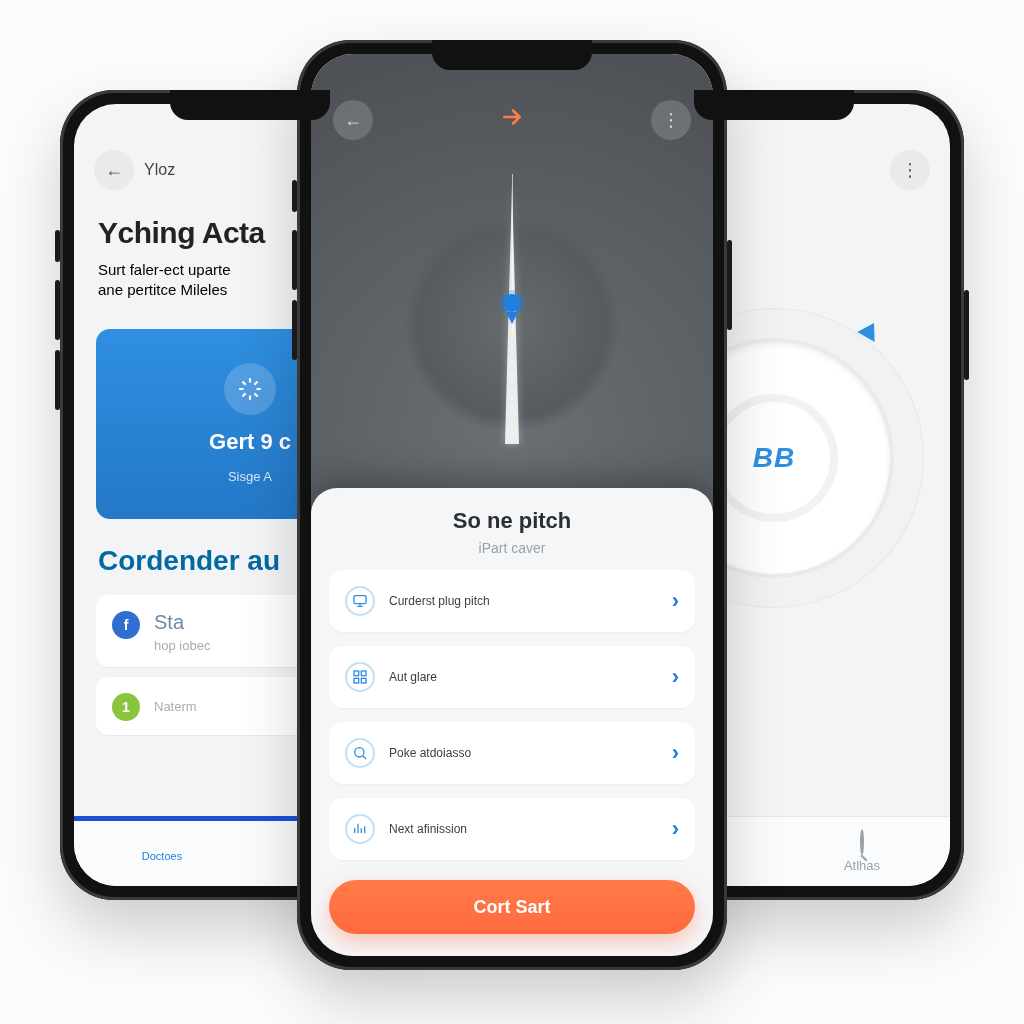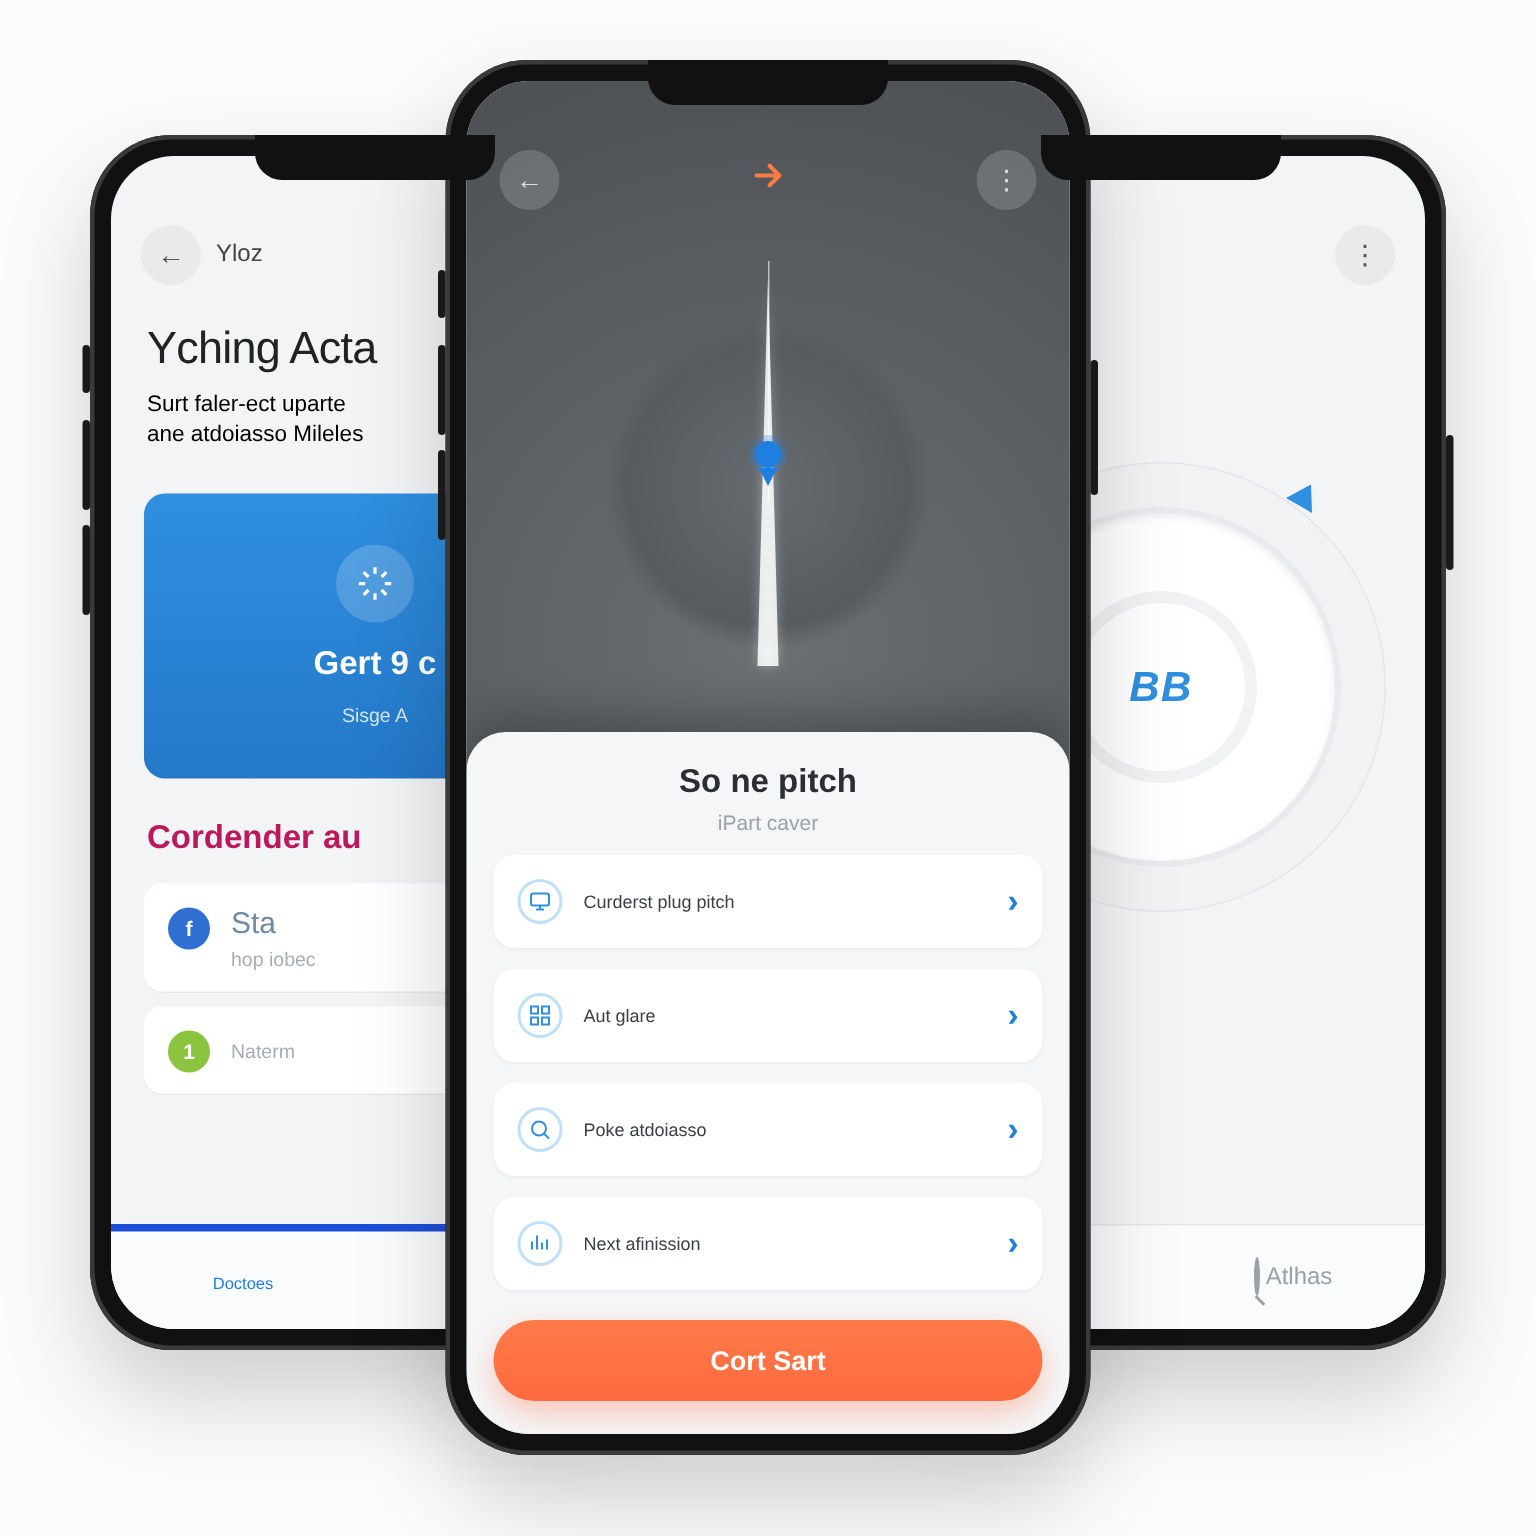--- a/index.html
+++ b/index.html
@@ -57,36 +57,36 @@
   .circ-btn.dark { background: rgba(255,255,255,.16); color:#ddd; }
   .chev-r { font-size:22px; color:#1f7fe0; font-weight: 600;}
 
   
   .lp-top {
     display:flex; align-items:center; gap:10px;
     padding: 46px 20px 8px 20px;
   }
   .lp-top .title { font-size:16px; color:#444; }
   .lp-hero { padding: 18px 24px 6px; }
-  .lp-hero h1 { font-size:30px; font-weight:400; letter-spacing:-.5px; }
+  .lp-hero h1 { font-size:30px; font-weight:700; letter-spacing:-.5px; }
   .lp-hero p  { margin-top:10px; color:#000000; font-size:15px; line-height:1.35;}
   .lp-card {
     margin: 22px 22px 0; height: 190px; border-radius:14px;
     background: linear-gradient(180deg,#2f8fe0,#2478c8);
     color:#fff; display:flex; flex-direction:column; align-items:center; justify-content:center;
     gap:14px;
   }
   .lp-card .ic {
     width:52px;height:52px;border-radius:50%;
     background:rgba(255,255,255,.18);
     display:flex;align-items:center;justify-content:center;font-size:24px;
   }
   .lp-card .tt { font-size:22px; font-weight:600;}
   .lp-card .sub{ font-size:13px; opacity:.8;}
-  .lp-sec-title { margin:26px 24px 18px; font-size:22px; font-weight:600; color:#be185d;}
+  .lp-sec-title { margin:26px 24px 18px; font-size:28px; font-weight:600; color:#0369a1;}
   .lp-item {
     margin: 10px 22px 0; background:#fff; border-radius:12px;
     padding:16px 16px 14px; box-shadow:0 1px 0 rgba(0,0,0,.04);
     display:flex; align-items:flex-start; gap:14px;
   }
   .lp-item .badge{
     width:28px;height:28px;border-radius:50%;
     display:flex;align-items:center;justify-content:center;
     color:#fff; font-size:14px; font-weight:700;
   }
@@ -117,21 +117,21 @@
   .rp-dial .mark{
     position:absolute; top:14px; right:44px;
     width:0;height:0;border-left:10px solid transparent;border-right:10px solid transparent;border-bottom:16px solid #2f8fe0;
     transform:rotate(30deg);
   }
   .rp-dial .label{
     position:absolute; top:50%; left:50%; transform:translate(-50%,-50%);
     font-size:28px; font-weight:800; color:#2f8fe0; font-style:italic; letter-spacing:1px;
   }
   .rp-tabbar{position:absolute;left:0;right:0;bottom:0;height:70px;border-top:1px solid #e5e7ea;background:#fafbfc;display:flex;}
-  .rp-tab{flex:1;display:flex;align-items:center;justify-content:center;gap:4px;color:#9aa1a9;font-size:16px;}
+  .rp-tab{flex:1;display:flex;flex-direction:column;align-items:center;justify-content:center;gap:4px;color:#9aa1a9;font-size:13px;}
   .rp-tab .ic{font-size:20px;}
 
   
   .cp-bg{
     position:absolute; inset:0;
     background: radial-gradient(circle at 50% 42%, #6a6f74 0%, #5a5f64 40%, #4e5257 70%);
   }
   .cp-top{position:absolute;top:0;left:0;right:0;display:flex;align-items:center;justify-content:space-between;padding:46px 22px 0;}
   .cp-top .mid{color:#ff7a45;font-size:24px;}
   .cp-compass{
@@ -208,21 +208,21 @@
       <div class="circ-btn">
           <span class="i-back"></span>
         </div>
       <span class="title">Yloz</span>
     </div>
 
     <div class="lp-hero">
       <h1>Yching Acta</h1>
       <p>
         <span>Surt faler-ect uparte</span><br>
-        <span>ane atdoiasso Mileles</span>
+        <span>ane pertitce Mileles</span>
       </p>
     </div>
 
     <div class="lp-card">
       <div class="ic">
         <svg width="26" height="26" viewBox="0 0 24 24" fill="none" stroke="#fff" stroke-width="2">
             <path d="M12 2v4M12 18v4M2 12h4M18 12h4M5 5l3 3M16 16l3 3M5 19l3-3M16 8l3-3"></path>
           </svg>
       </div>
       <div class="tt">Gert 9 c</div>

